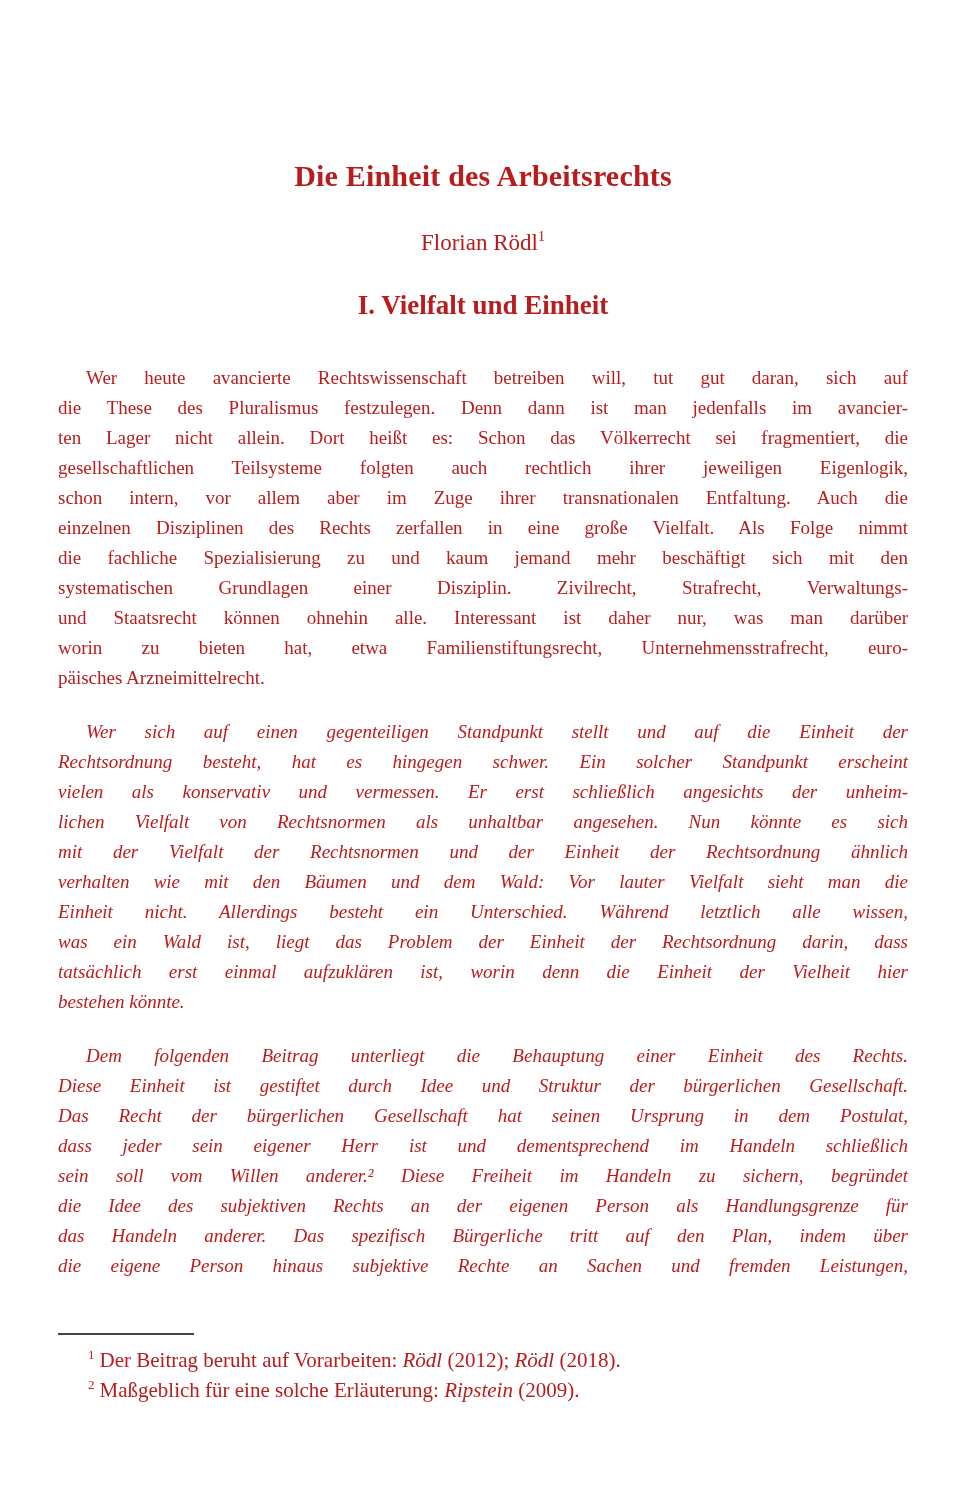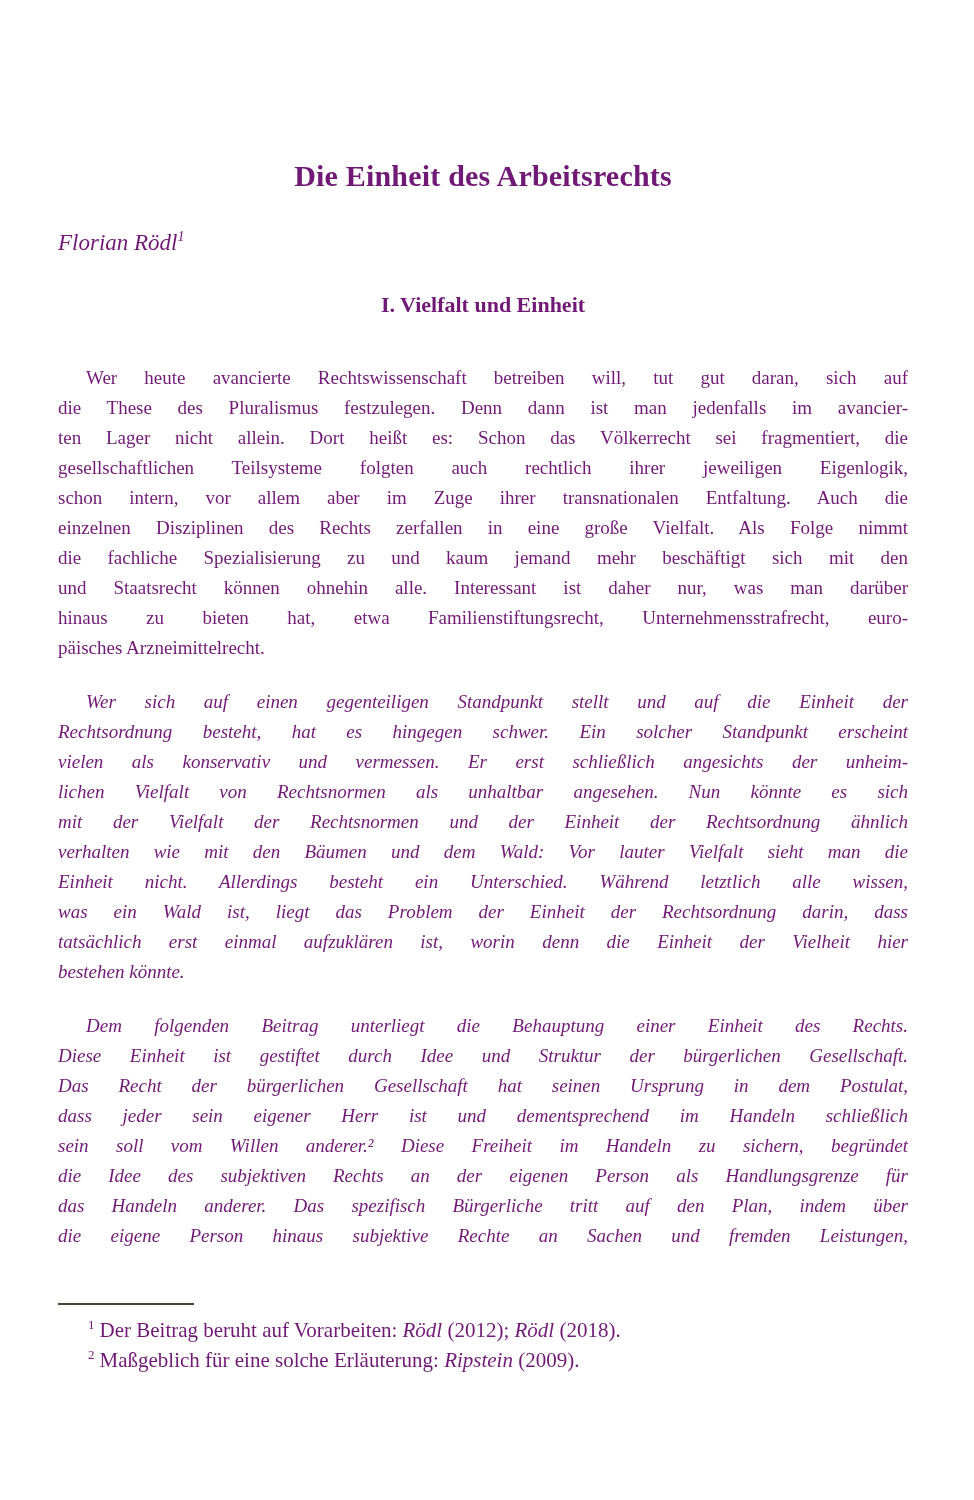--- a/index.html
+++ b/index.html
@@ -6,47 +6,46 @@
     margin: 0;
     padding: 0;
     background: #ffffff;
   }
   .page {
     position: relative;
     width: 974px;
     height: 1500px;
     box-sizing: border-box;
     background: #ffffff;
-    color: #701a75;
+    color: #b91c1c;
     font-family: "Liberation Serif", "DejaVu Serif", serif;
     padding: 158px 66px 0 58px;
     overflow: hidden;
   }
   .title {
     margin: 0;
     font-size: 30px;
     line-height: 36px;
     font-weight: bold;
     text-align: center;
     letter-spacing: 0.2px;
   }
   .author {
     margin-top: 34px;
     font-size: 23px;
     line-height: 29px;
-    font-style: italic;
-    text-align: left;
+    text-align: center;
   }
   .author sup {
     font-size: 14px;
     line-height: 0;
   }
   .heading {
     margin: 32px 0 0 0;
-    font-size: 22px;
+    font-size: 27px;
     line-height: 32px;
     font-weight: bold;
     text-align: center;
   }
   .bodytext {
     margin-top: 42px;
     font-size: 19px;
     line-height: 30px;
   }
   .para + .para { margin-top: 24px; font-style: italic; }
@@ -94,22 +93,23 @@
 
   <div class="bodytext">
     <div class="para">
         <div class="line">Wer heute avancierte Rechtswissenschaft betreiben will, tut gut daran, sich auf</div>
         <div class="line">die These des Pluralismus festzulegen. Denn dann ist man jedenfalls im avancier-</div>
         <div class="line">ten Lager nicht allein. Dort heißt es: Schon das Völkerrecht sei fragmentiert, die</div>
         <div class="line">gesellschaftlichen Teilsysteme folgten auch rechtlich ihrer jeweiligen Eigenlogik,</div>
         <div class="line">schon intern, vor allem aber im Zuge ihrer transnationalen Entfaltung. Auch die</div>
         <div class="line">einzelnen Disziplinen des Rechts zerfallen in eine große Vielfalt. Als Folge nimmt</div>
         <div class="line">die fachliche Spezialisierung zu und kaum jemand mehr beschäftigt sich mit den</div>
+        <div class="line">systematischen Grundlagen einer Disziplin. Zivilrecht, Strafrecht, Verwaltungs-</div>
         <div class="line">und Staatsrecht können ohnehin alle. Interessant ist daher nur, was man darüber</div>
-        <div class="line">hinaus zu bieten hat, etwa Familienstiftungsrecht, Unternehmensstrafrecht, euro-</div>
+        <div class="line">worin zu bieten hat, etwa Familienstiftungsrecht, Unternehmensstrafrecht, euro-</div>
         <div class="line lastline">päisches Arzneimittelrecht.</div>
       </div>
     <div class="para">
         <div class="line">Wer sich auf einen gegenteiligen Standpunkt stellt und auf die Einheit der</div>
         <div class="line">Rechtsordnung besteht, hat es hingegen schwer. Ein solcher Standpunkt erscheint</div>
         <div class="line">vielen als konservativ und vermessen. Er erst schließlich angesichts der unheim-</div>
         <div class="line">lichen Vielfalt von Rechtsnormen als unhaltbar angesehen. Nun könnte es sich</div>
         <div class="line">mit der Vielfalt der Rechtsnormen und der Einheit der Rechtsordnung ähnlich</div>
         <div class="line">verhalten wie mit den Bäumen und dem Wald: Vor lauter Vielfalt sieht man die</div>
         <div class="line">Einheit nicht. Allerdings besteht ein Unterschied. Während letztlich alle wissen,</div>

